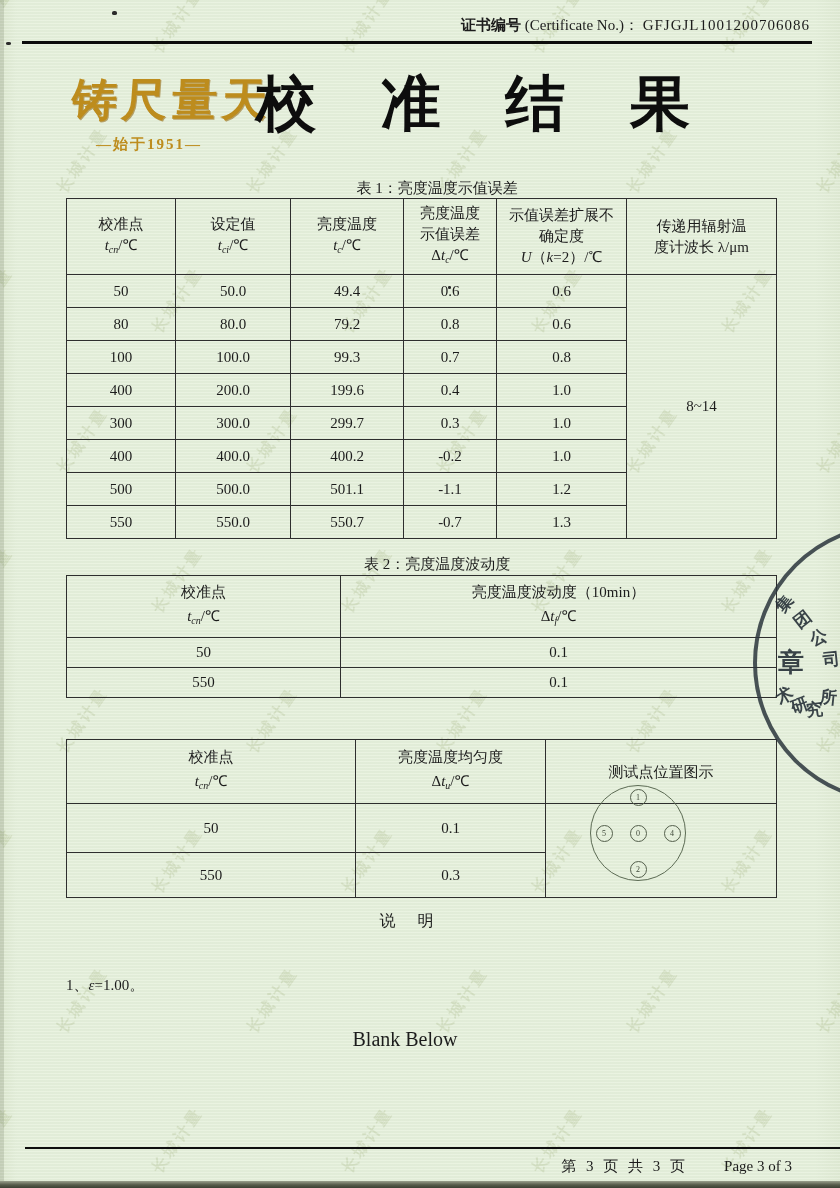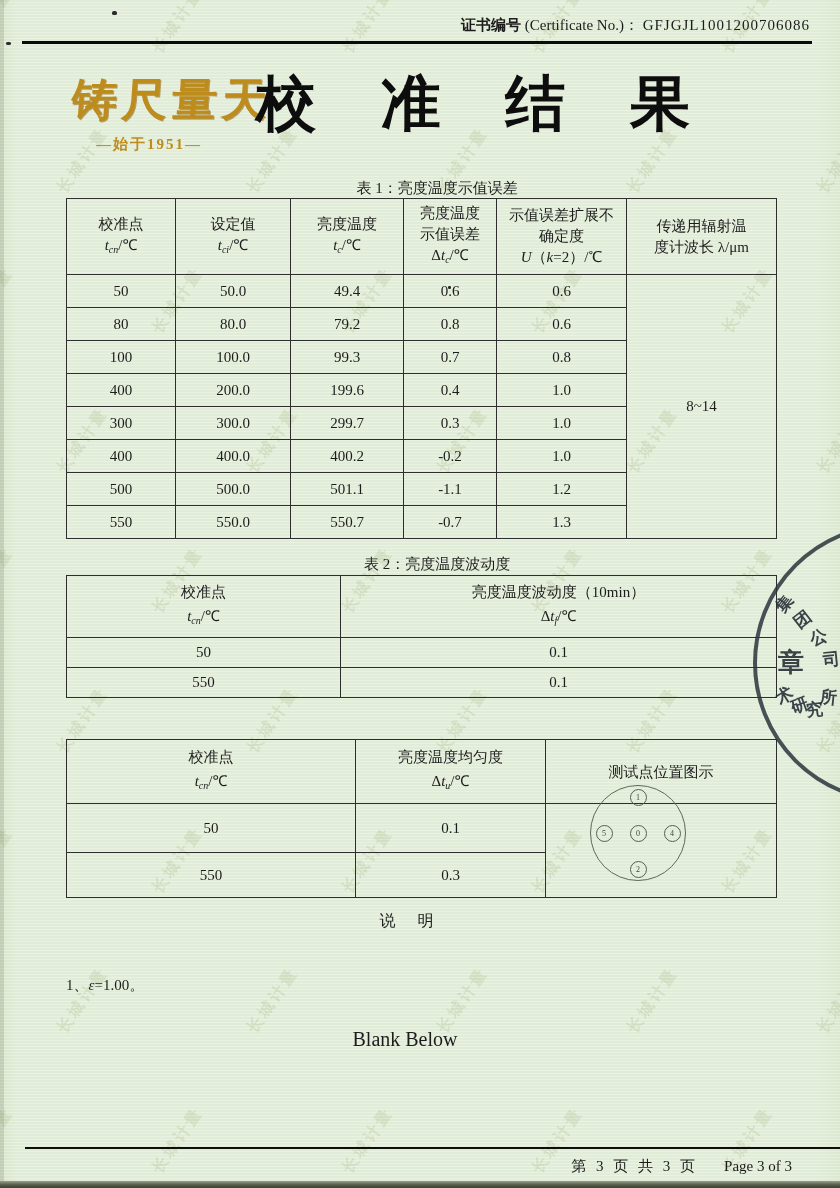--- a/index.html
+++ b/index.html
@@ -54,21 +54,21 @@
   .pt { position:absolute; width:17px; height:17px; border:1px solid #55604d; border-radius:50%;
         font-size:8px; line-height:15px; text-align:center; color:#3d4637; }
   
   .notes-heading { position:absolute; left:66px; top:911px; width:690px; text-align:center; font-size:16px; letter-spacing:9px; }
   .notes-item { position:absolute; left:66px; top:936px; width:680px; text-align:left; font-size:15px;margin-top:40px; }
   .blank-zh { position:absolute; left:0; top:1005px; width:810px; text-align:center; font-size:16px; letter-spacing:2px; }
   .blank-en { position:absolute; left:0; top:1028px; width:810px; text-align:center; font-size:20px; }
   
   .footer-rule { position:absolute; left:25px; top:1147px; width:815px; height:2px; background:#0d0d0d; }
   .footer-text { position:absolute; top:1157px; right:48px; font-size:15px; white-space:nowrap; }
-  .footer-text .zh { letter-spacing:3px; margin-right:26px; }
+  .footer-text .zh { letter-spacing:3px; margin-right:36px; }
   
   .stamp { position:absolute; inset:0; pointer-events:none; }
   .stamp-ring { position:absolute; left:753px; top:523px; width:280px; height:280px;
                 border:4px solid rgba(42,53,60,.85); border-radius:50%; }
   .stamp-ch { position:absolute; font-size:17px; font-weight:bold; color:rgba(38,48,55,.9);
               font-family:"Liberation Sans", sans-serif; }
   .stamp-center { font-size:26px; }
   
   .speck { position:absolute; background:#2a2a2a; border-radius:40%; }
   .bottom-strip { position:absolute; left:0; bottom:0; width:840px; height:7px;

